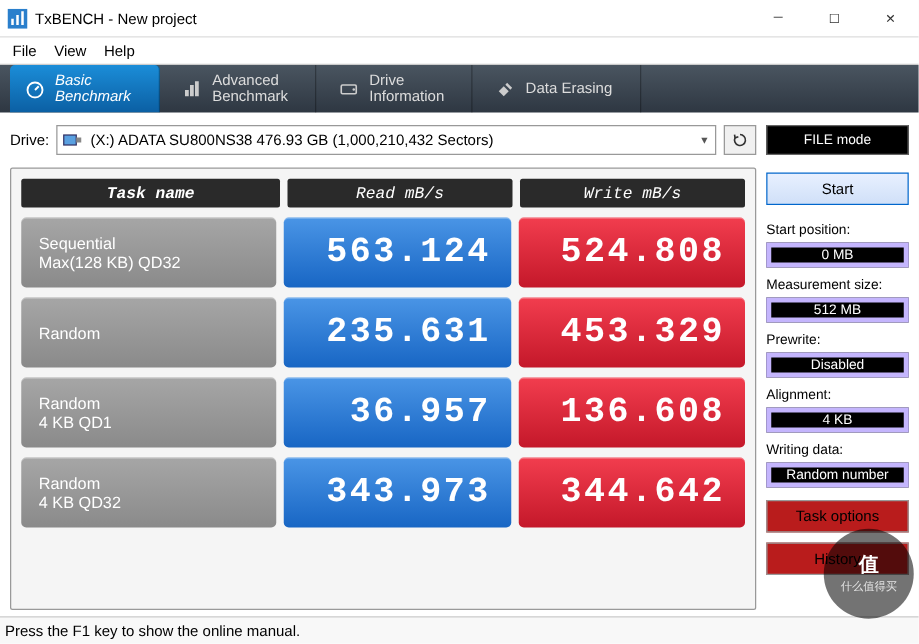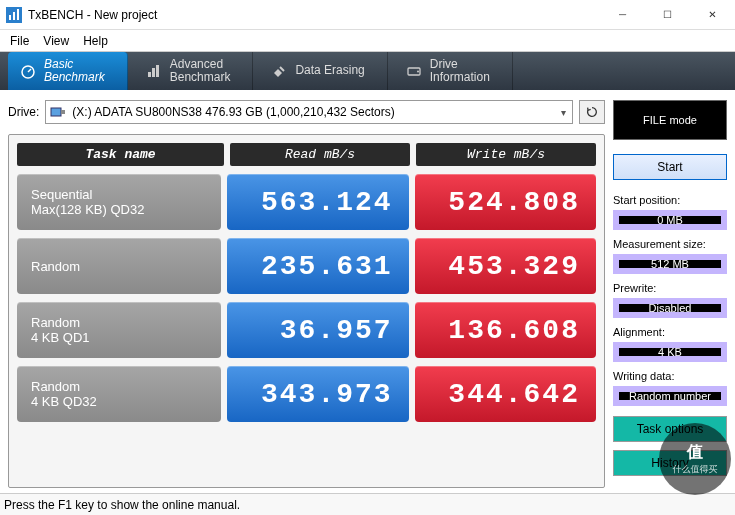--- a/index.html
+++ b/index.html
@@ -24,25 +24,25 @@
 .bench-area { flex: 1; background: #f5f5f5; border: 1px solid #999; border-radius: 2px; padding: 8px; }
 .head-row { display: flex; gap: 6px; margin-bottom: 8px; }
 .head-cell { flex: 1; background: #2a2a2a; color: #fff; font-size: 13px; font-style: italic; text-align: center; padding: 4px 0; border-radius: 2px; font-family: "Courier New", monospace; }
 .head-cell.task { flex: 1.15; font-weight: bold; }
 .task-row { display: flex; gap: 6px; margin-bottom: 8px; height: 56px; }
 .task-label { flex: 1.15; background: linear-gradient(#a6a6a6, #8a8a8a); border-radius: 4px; color: #fff; display: flex; flex-direction: column; justify-content: center; padding-left: 14px; font-family: "Courier New", monospace; font-size: 13px; box-shadow: inset 0 1px 0 rgba(255,255,255,0.3); }
 .val { flex: 1; border-radius: 4px; color: #fff; display: flex; align-items: center; justify-content: flex-end; padding-right: 16px; font-family: "Courier New", monospace; font-size: 28px; font-weight: bold; box-shadow: inset 0 1px 0 rgba(255,255,255,0.3); letter-spacing: 2px; }
 .val.read { background: linear-gradient(#4a95e6, #1866c4); }
 .val.write { background: linear-gradient(#f23d4e, #c4182a); }
 .right { width: 114px; display: flex; flex-direction: column; gap: 4px; font-size: 11px; }
-.mode-btn { height: 40px; background: #000; color: #fff; display: flex; align-items: center; justify-content: center; font-size: 11px; margin-bottom: 10px; border: 1px solid #666; }
+.mode-btn { height: 24px; background: #000; color: #fff; display: flex; align-items: center; justify-content: center; font-size: 11px; margin-bottom: 10px; border: 1px solid #666; }
 .start-btn { height: 26px; border: 1px solid #0066cc; background: linear-gradient(#e8f0ff, #d0e0f8); font-size: 12px; display: flex; align-items: center; justify-content: center; margin-bottom: 8px; }
 .setting-label { font-size: 11px; margin-top: 2px; }
-.setting-val { height: 20px; background: #000; color: #fff; display: flex; align-items: center; justify-content: center; font-size: 11px; border: 6px solid #c4b5fd; margin-bottom: 2px; }
-.btn-light { height: 26px; border: 1px solid #999; background: #14b8a6; display: flex; align-items: center; justify-content: center; font-size: 12px; margin-top: 4px; }
+.setting-val { height: 20px; background: #000; color: #fff; display: flex; align-items: center; justify-content: center; font-size: 11px; border: 4px solid #c4b5fd; margin-bottom: 2px; }
+.btn-light { height: 26px; border: 1px solid #999; background: #b91c1c; display: flex; align-items: center; justify-content: center; font-size: 12px; margin-top: 4px; }
 .statusbar { position: absolute; bottom: 0; left: 0; right: 0; height: 22px; border-top: 1px solid #ccc; font-size: 12px; padding-left: 4px; display: flex; align-items: center; background: #f8f8f8; }
 .watermark { position: absolute; right: 4px; bottom: 20px; width: 72px; height: 72px; background: rgba(0,0,0,0.55); border-radius: 50%; display: flex; flex-direction: column; align-items: center; justify-content: center; color: #fff; font-size: 16px; font-weight: bold; pointer-events: none; }
 .watermark .wm-s { font-size: 9px; font-weight: normal; opacity: 0.8; }
 .drive-icon { display:inline-flex; }
 </style>
 </head>
 <body>
 
 <div class="titlebar">
   <svg class="app-icon" viewBox="0 0 16 16">
@@ -78,32 +78,32 @@
     <svg class="ticon" viewBox="0 0 16 16">
         <rect x="2" y="9" width="3" height="5" fill="#ccc"></rect>
         <rect x="6" y="5" width="3" height="9" fill="#ccc"></rect>
         <rect x="10" y="2" width="3" height="12" fill="#ccc"></rect>
       </svg>
     <div class="tlabel" style="white-space:pre"><span>Advanced
 Benchmark</span></div>
   </div>
   <div class="tab">
     <svg class="ticon" viewBox="0 0 16 16">
+        <rect x="2" y="5" width="12" height="7" rx="1" fill="none" stroke="#ccc" stroke-width="1.3"></rect>
+        <circle cx="12" cy="8.5" r="1" fill="#ccc"></circle>
+      </svg>
+    <div class="tlabel" style="white-space:pre"><span>Drive
+Information</span></div>
+  </div>
+  <div class="tab">
+    <svg class="ticon" viewBox="0 0 16 16">
         <path d="M3 10 L7 6 L11 10 L7 14 Z" fill="#ccc"></path>
         <line x1="9" y1="4" x2="13" y2="8" stroke="#ccc" stroke-width="2"></line>
       </svg>
     <div class="tlabel"><span>Data Erasing</span></div>
-  </div>
-  <div class="tab">
-    <svg class="ticon" viewBox="0 0 16 16">
-        <rect x="2" y="5" width="12" height="7" rx="1" fill="none" stroke="#ccc" stroke-width="1.3"></rect>
-        <circle cx="12" cy="8.5" r="1" fill="#ccc"></circle>
-      </svg>
-    <div class="tlabel" style="white-space:pre"><span>Drive
-Information</span></div>
   </div>
 </div>
 
 <div class="main">
   <div class="left">
     <div class="drive-row">
       <span>Drive:</span>
       <div class="drive-select">
         <span class="drive-icon">
             <svg width="16" height="12" viewBox="0 0 16 12">

